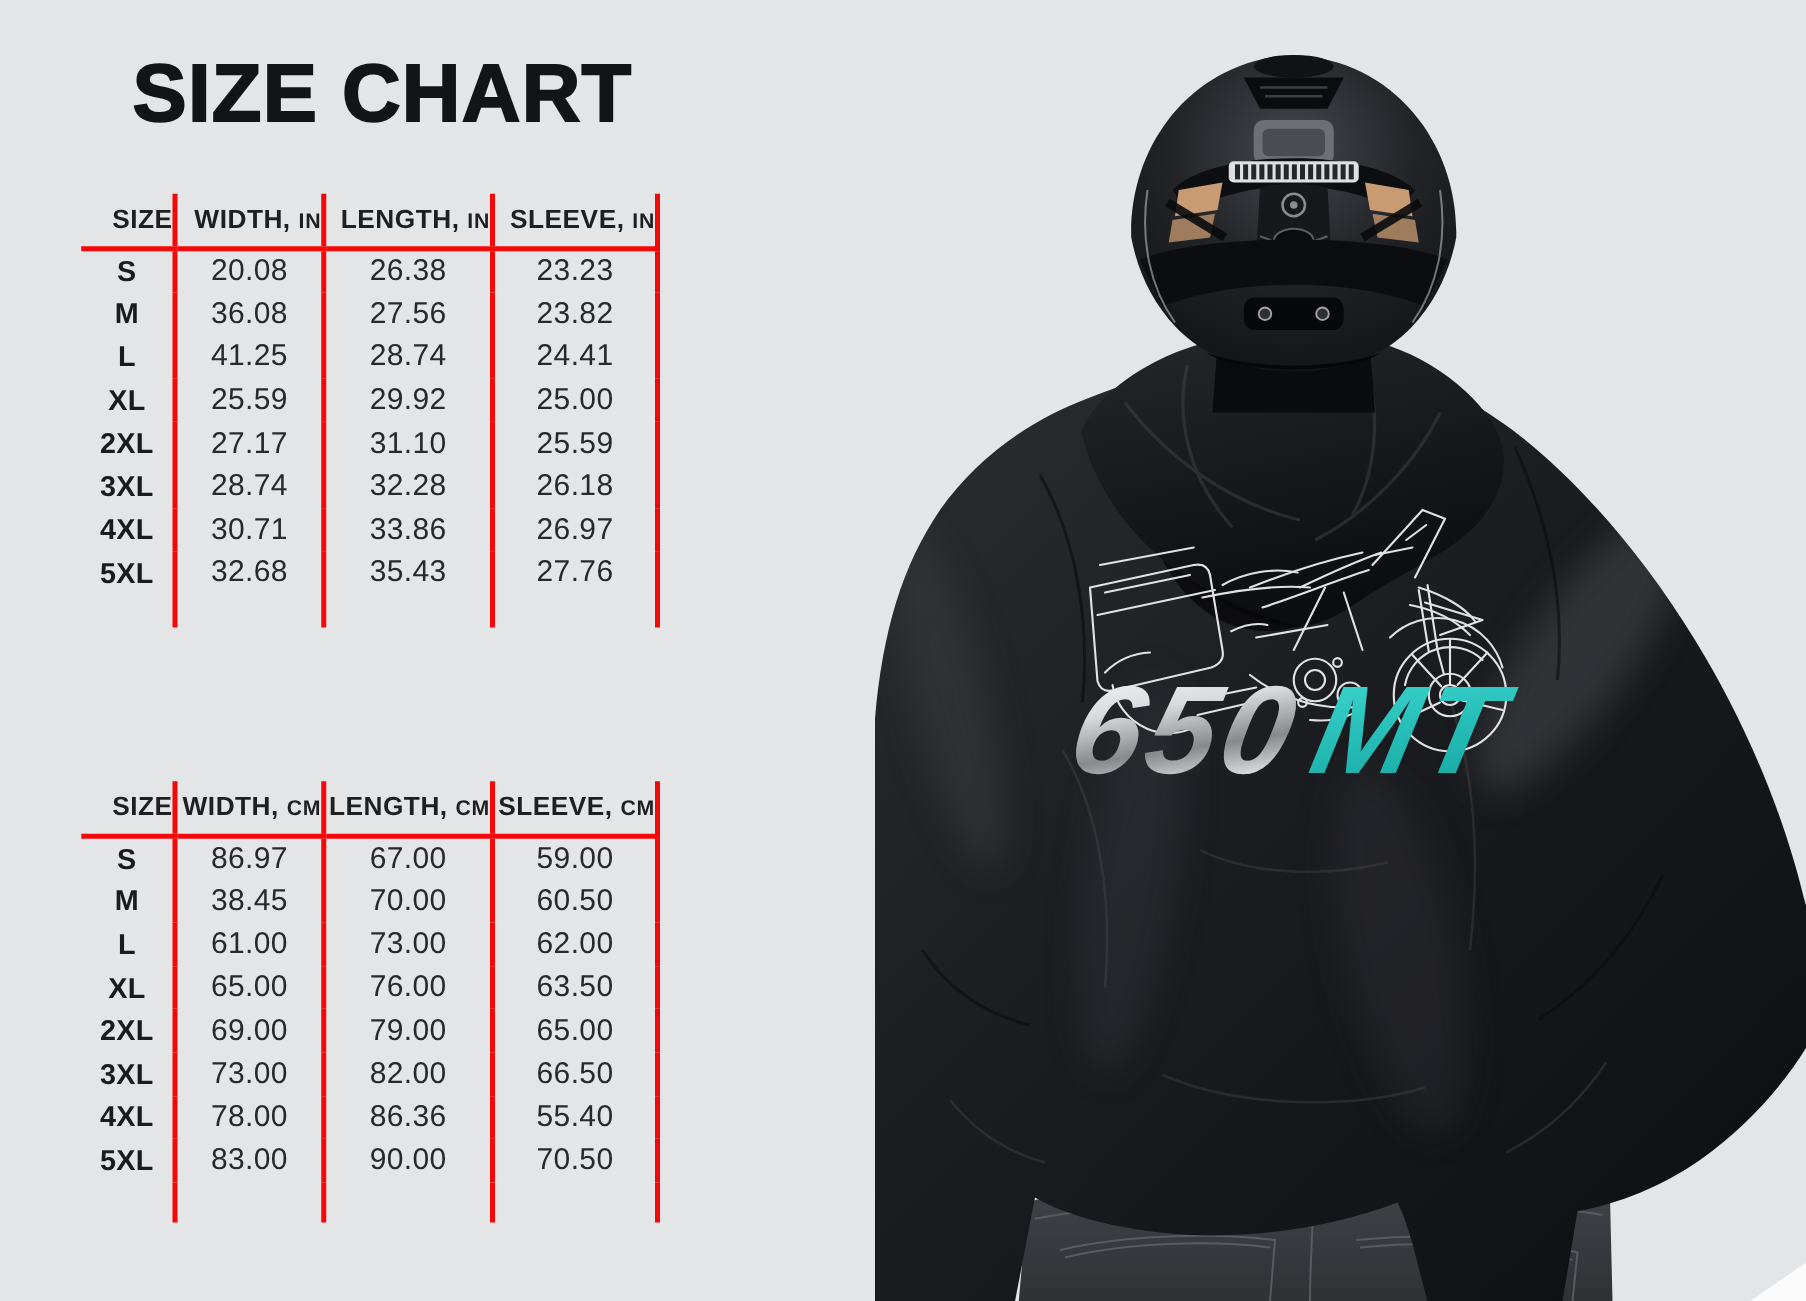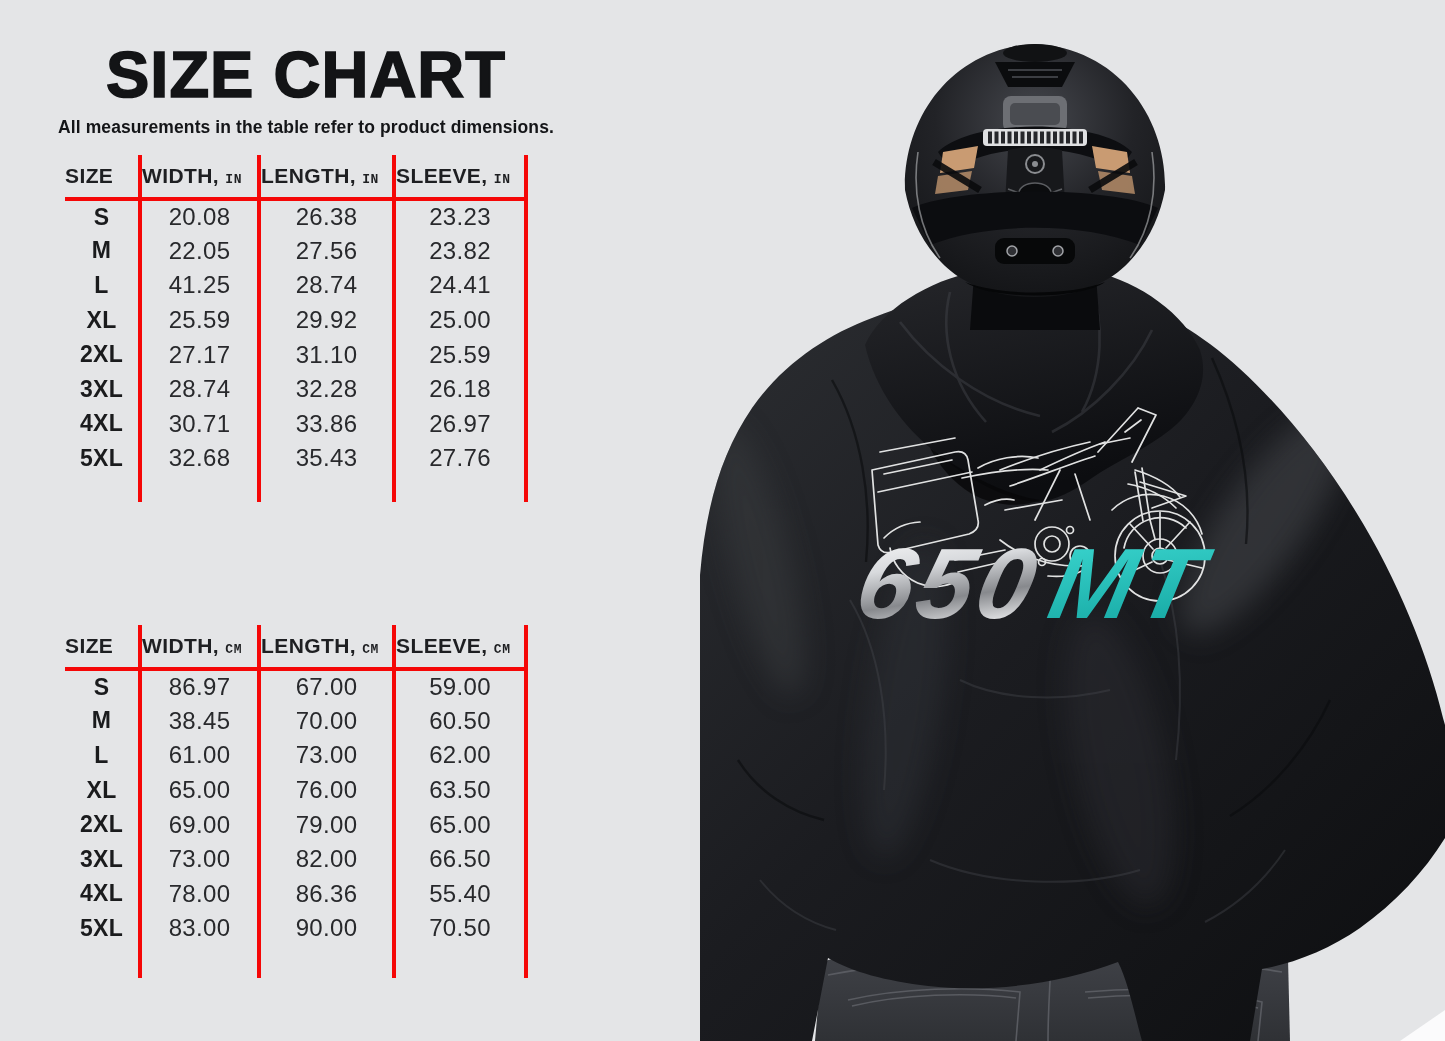--- a/index.html
+++ b/index.html
@@ -34,45 +34,44 @@
     text-align:center;font-size:17.5px;font-weight:700;color:#141518;
     letter-spacing:0.1px;
   }
   table.size-table{
     position:absolute;left:65px;border-collapse:collapse;table-layout:fixed;
   }
   table.t-in{top:155px;}
   table.t-cm{top:625px;}
   col.c-size{width:75px;} col.c-w{width:119px;} col.c-l{width:135px;} col.c-s{width:132px;}
   .size-table th{
-    height:44px;padding:0;vertical-align:middle;text-align:left;
+    height:44px;padding:0;vertical-align:middle;text-align:right;
     font-size:21px;font-weight:700;color:#1e1f22;letter-spacing:0.4px;
     border-bottom:4px solid var(--accent_red);
   }
-  .size-table th .unit{font-size:13px;letter-spacing:0.6px;font-family:Liberation Mono, monospace;}
+  .size-table th .unit{font-size:17px;letter-spacing:0.6px;}
   .size-table td{
     height:34.6px;padding:0;text-align:center;vertical-align:middle;
     font-size:24px;color:#28292c;letter-spacing:0.3px;
   }
   .size-table td.size{font-weight:700;font-size:23px;color:#1a1b1d;}
   .size-table .c2,.size-table .c3,.size-table .c4{border-left:4px solid var(--accent_red);}
   .size-table .c4{border-right:4px solid var(--accent_red);}
   .t-in tr.spacer td{height:26px;}
   .t-cm tr.spacer td{height:32px;}
 
   
   .figure{position:absolute;left:700px;top:0;}
 </style>
 </head>
 <body>
 
 <div class="page">
 
   <h1 class="page-title">SIZE CHART</h1>
-  <p class="page-subtitle">All measurements in the table refer to product dimensions.</p>
 
   <table class="size-table t-in">
     <colgroup>
         <col class="c-size">
         <col class="c-w">
         <col class="c-l">
         <col class="c-s">
       </colgroup>
     <thead>
       <tr>
@@ -84,21 +83,21 @@
     </thead>
     <tbody>
       <tr>
           <td class="c1 size">S</td>
           <td class="c2">20.08</td>
           <td class="c3">26.38</td>
           <td class="c4">23.23</td>
         </tr>
       <tr>
           <td class="c1 size">M</td>
-          <td class="c2">22.05</td>
+          <td class="c2">36.08</td>
           <td class="c3">27.56</td>
           <td class="c4">23.82</td>
         </tr>
       <tr>
           <td class="c1 size">L</td>
           <td class="c2">41.25</td>
           <td class="c3">28.74</td>
           <td class="c4">24.41</td>
         </tr>
       <tr>

